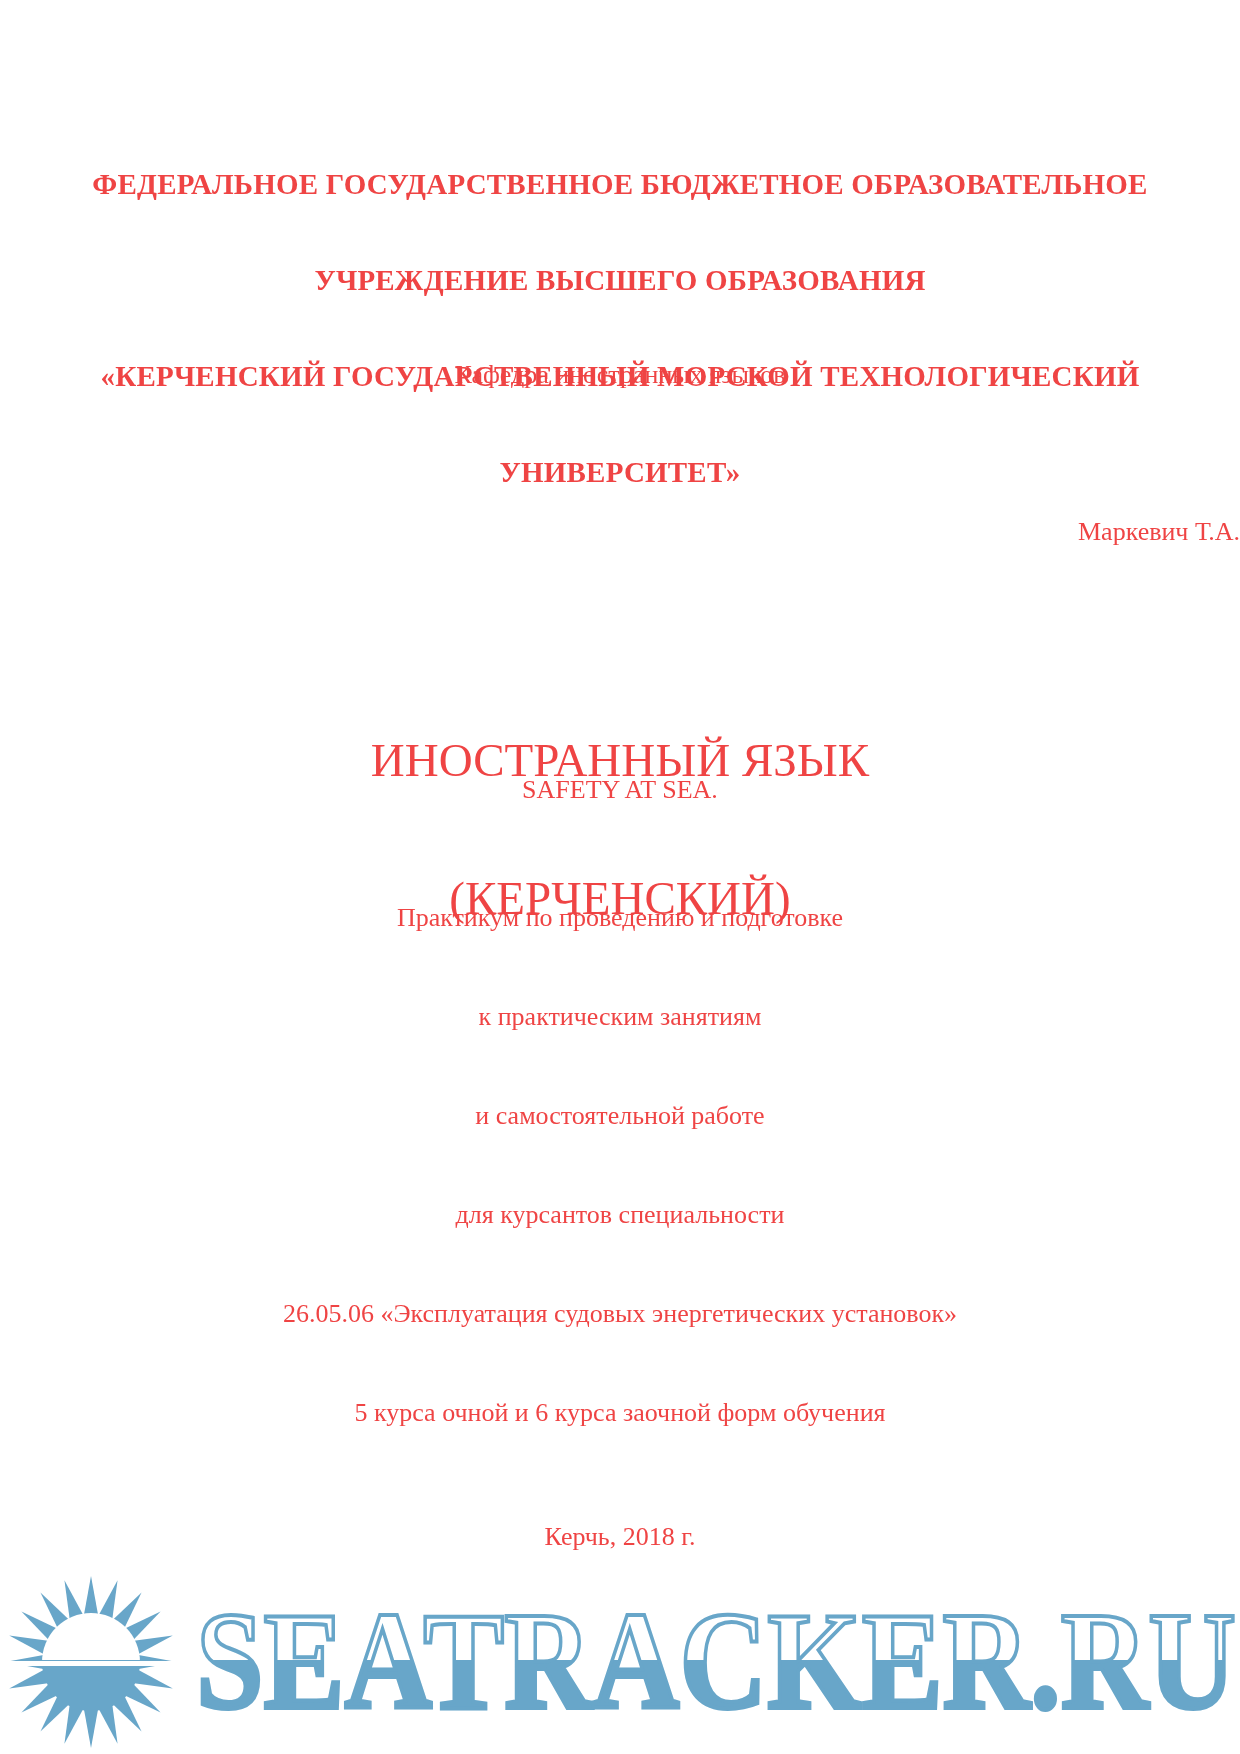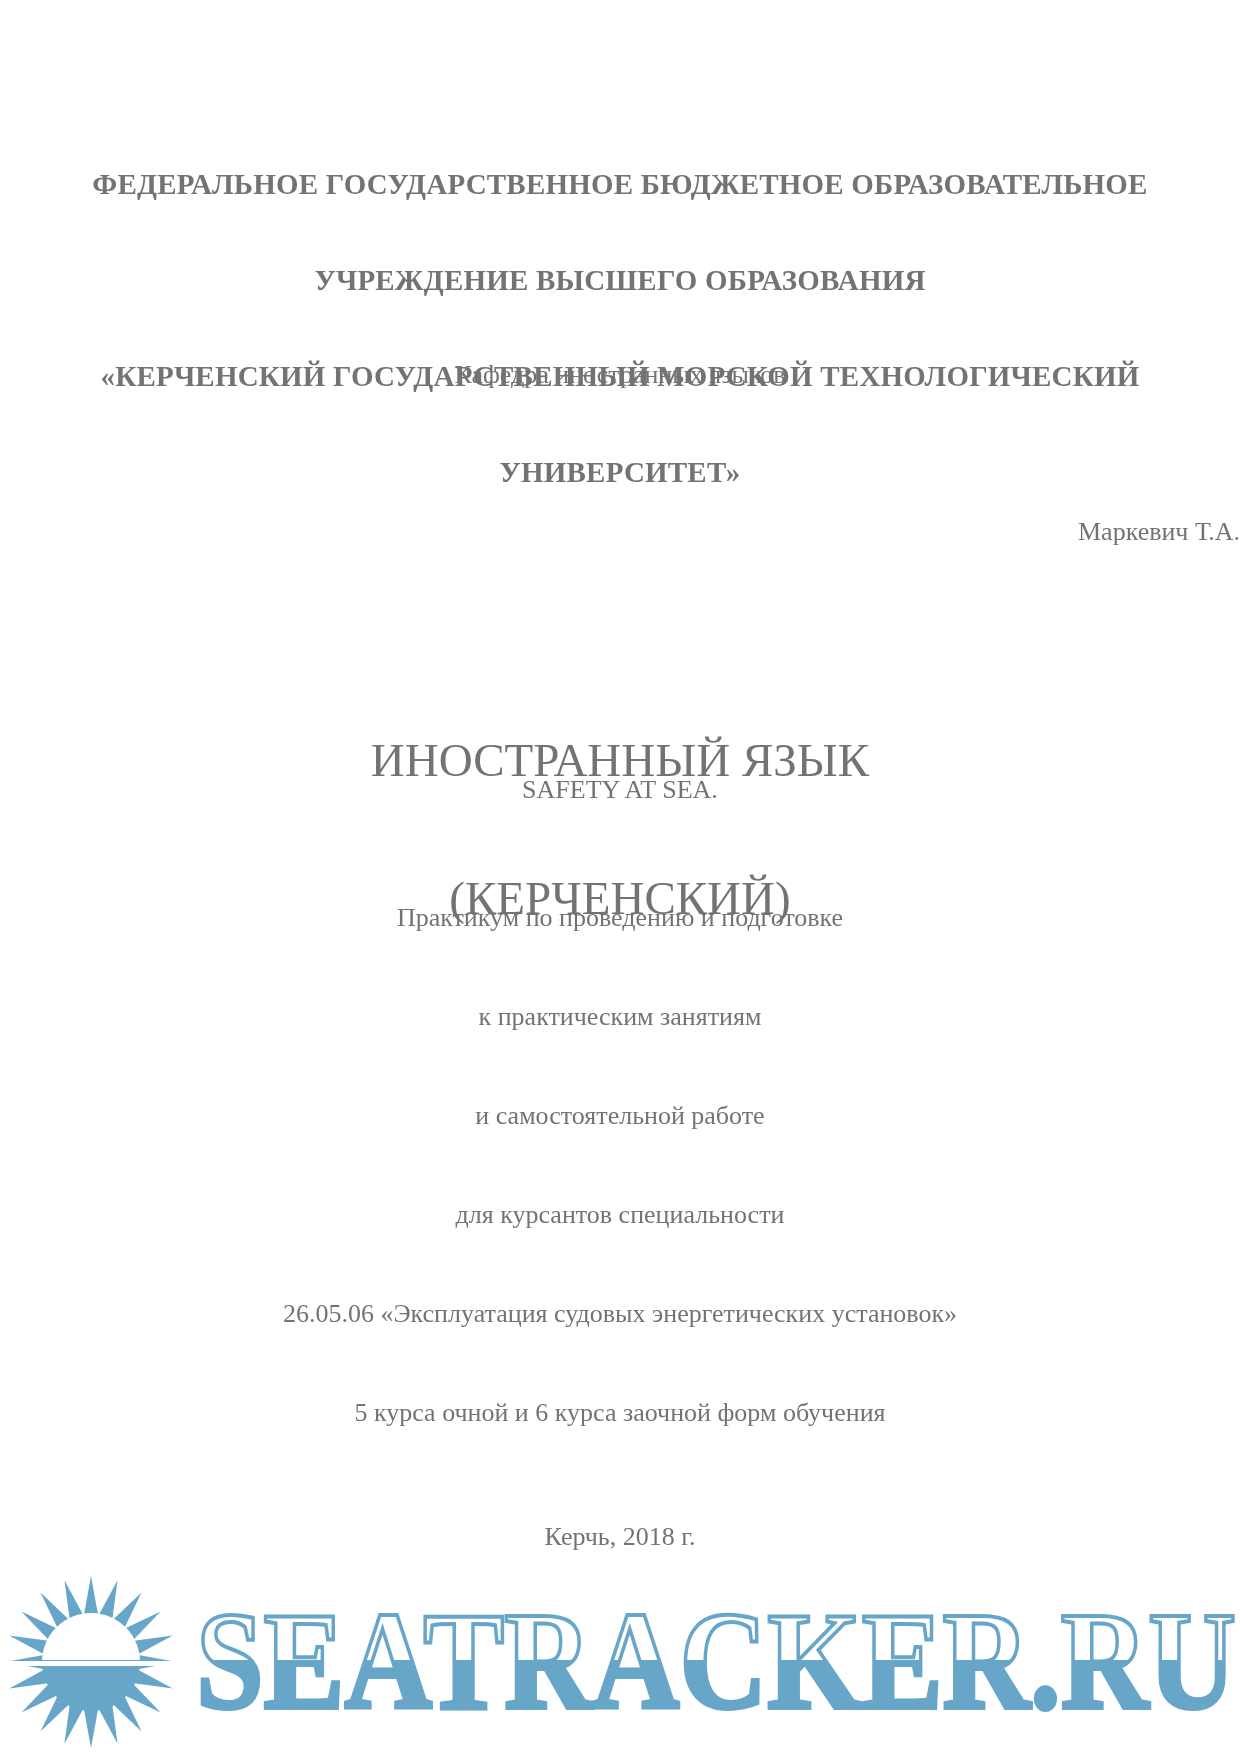--- a/index.html
+++ b/index.html
@@ -3,21 +3,21 @@
 <meta charset="utf-8">
 <style>
   html, body { margin: 0; padding: 0; background: #ffffff; }
   .page {
     position: relative;
     width: 1240px;
     height: 1754px;
     background: #ffffff;
     overflow: hidden;
     font-family: "Liberation Serif", serif;
-    color: #737373;
+    color: #ef4444;
   }
   .centered {
     position: absolute;
     left: 0;
     right: 0;
     text-align: center;
     white-space: pre;
   }
   .univ-block {
     top: 104px;

